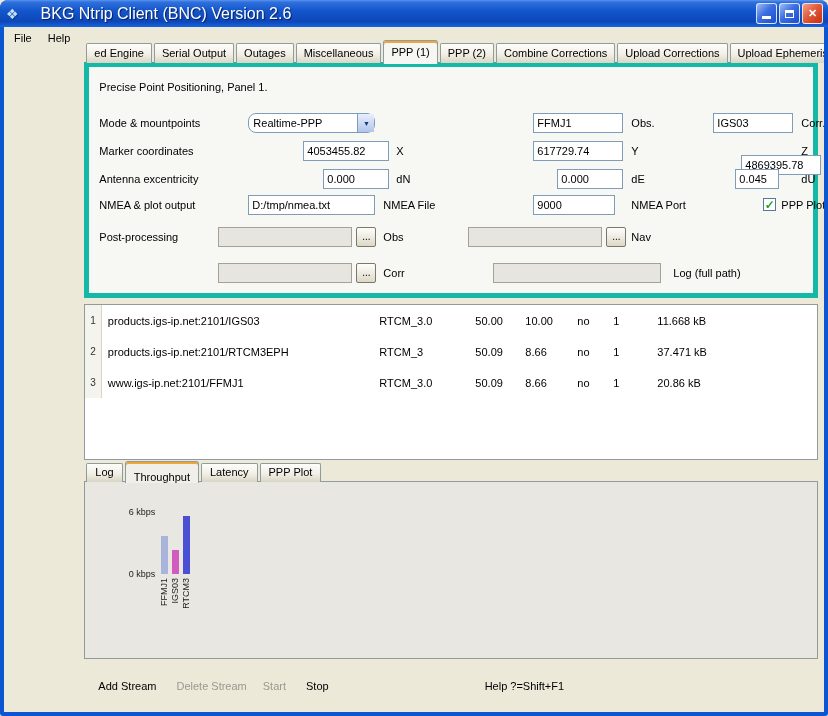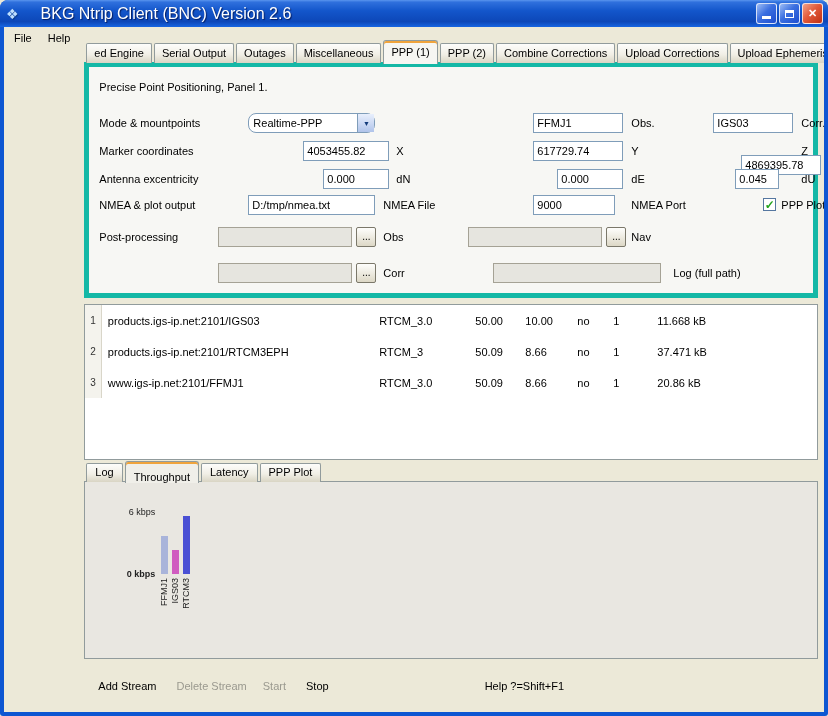--- a/index.html
+++ b/index.html
@@ -252,21 +252,21 @@
 
       <div class="bottom-tabbar">
         <div class="btab">Log</div>
         <div class="btab active">Throughput</div>
         <div class="btab">Latency</div>
         <div class="btab">PPP Plot</div>
       </div>
 
       <div class="chart-panel">
         <span class="ytick" style="top:25px;">6 kbps</span>
-        <span class="ytick" style="top:87px;font-weight:bold;">0 kbps</span>
+        <span class="ytick" style="top:87px;">0 kbps</span>
         <div class="bars">
           <div class="bar" style="height: 38px; background: rgb(169, 180, 218);"></div>
           <div class="bar" style="height: 24px; background: rgb(208, 92, 192);"></div>
           <div class="bar" style="height: 58px; background: rgb(74, 80, 212);"></div>
         </div>
         <div class="xlabels">
           <span>FFMJ1</span>
           <span>IGS03</span>
           <span>RTCM3</span>
         </div>

